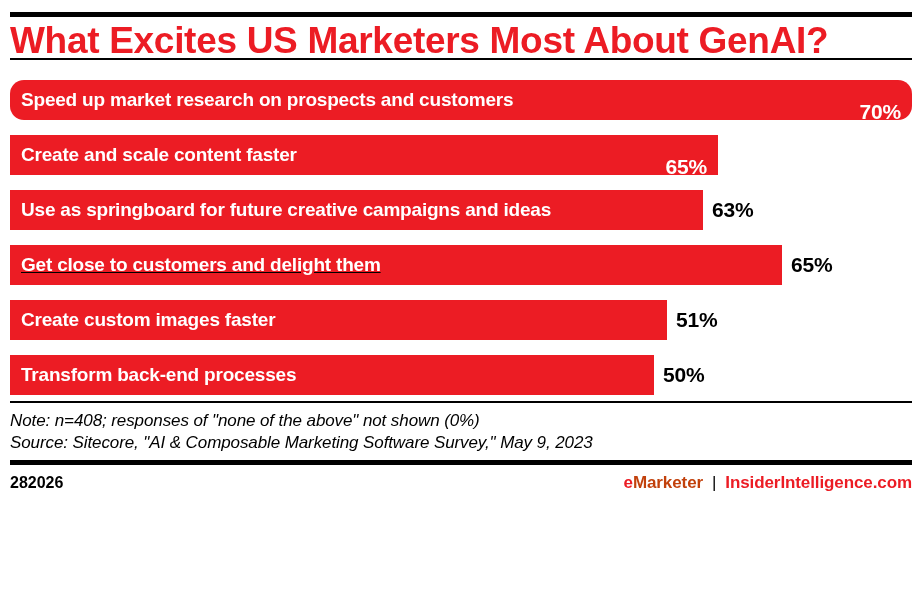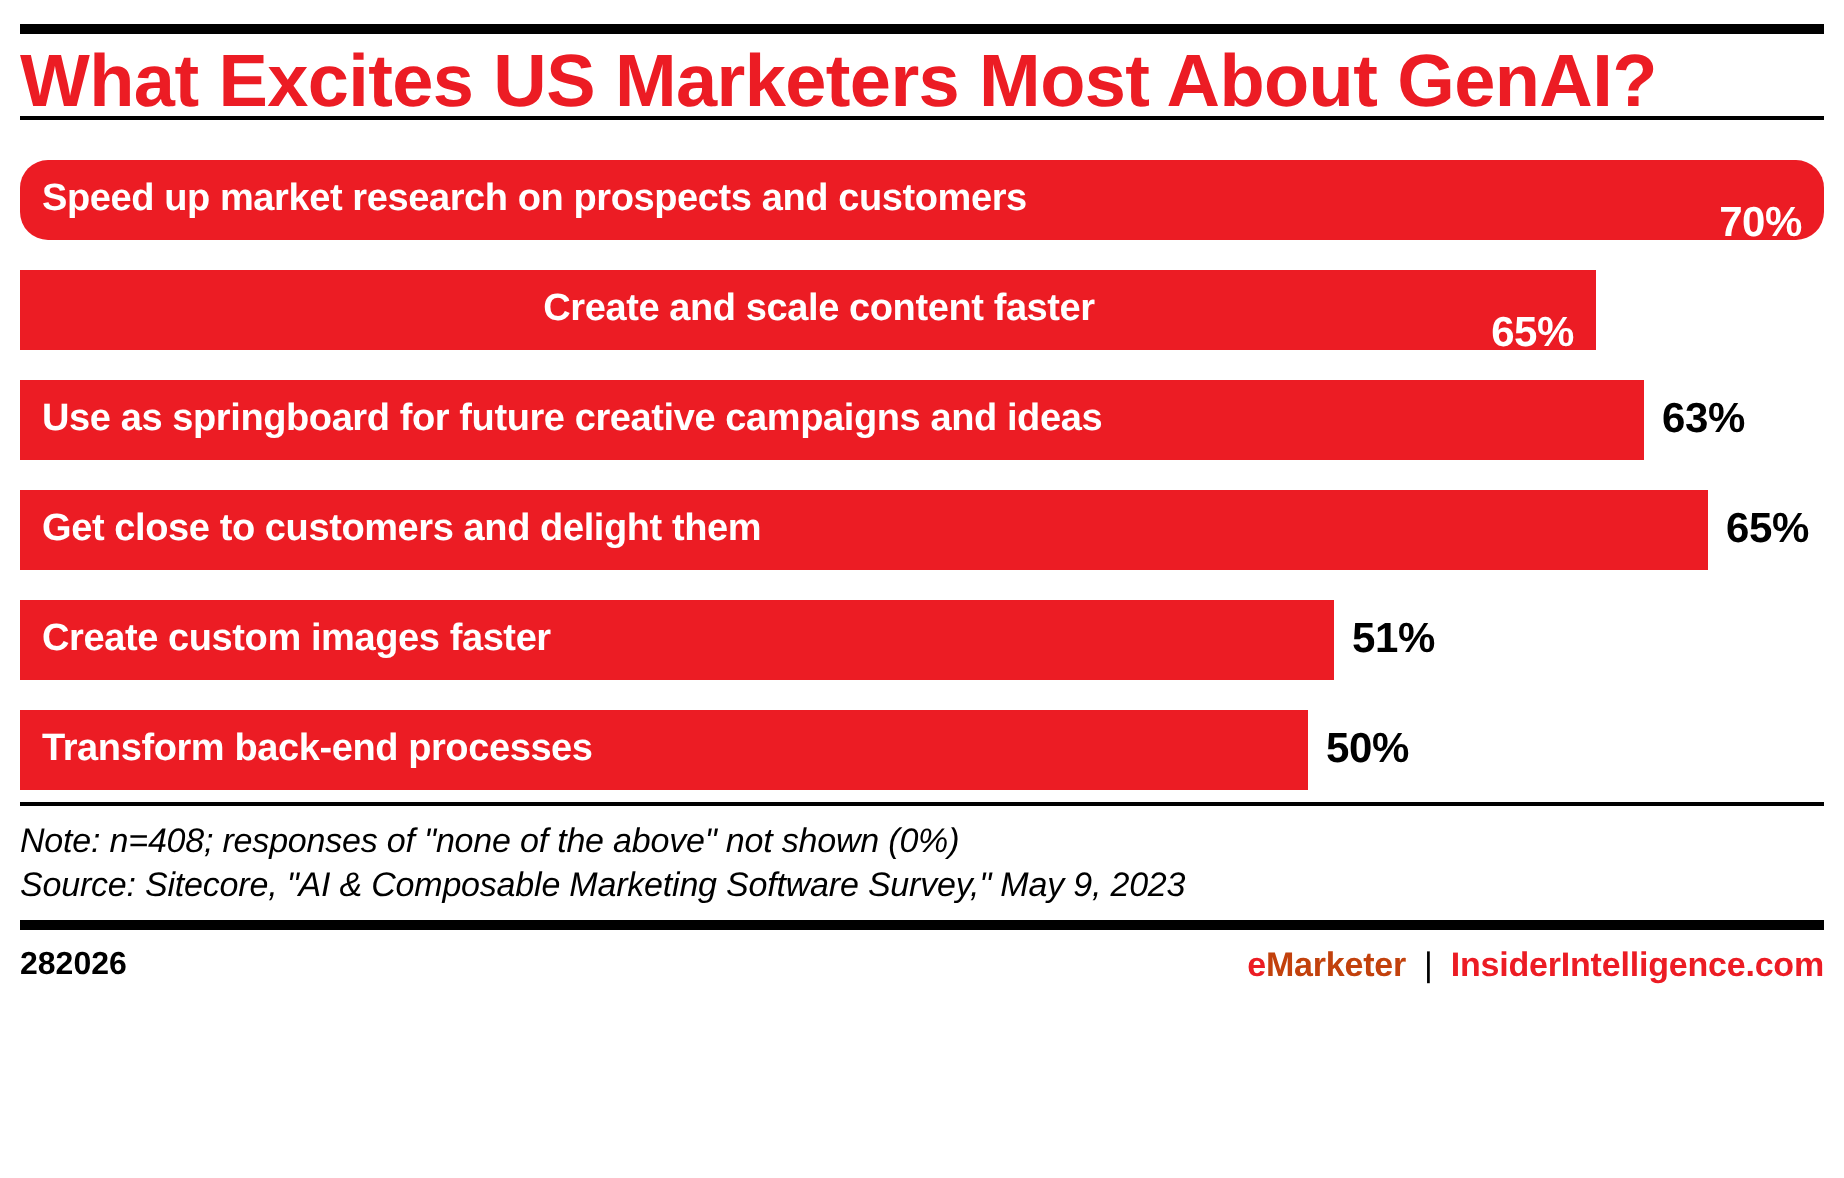--- a/index.html
+++ b/index.html
@@ -182,33 +182,33 @@
 
   <div class="plot" id="plot">
 
   <div class="bar-row">
         <div class="bar" style="width: 902px; border-radius: 14px;">
           <span class="bar-label">Speed up market research on prospects and customers</span>
           <span class="bar-value-inside">70%</span>
         </div>
       </div>
       <div class="bar-row">
-        <div class="bar" style="width: 788px; justify-content: center;">
+        <div class="bar" style="width: 708px;">
           <span class="bar-label">Create and scale content faster</span>
           <span class="bar-value-inside">65%</span>
         </div>
       </div>
       <div class="bar-row">
-        <div class="bar" style="width: 812px;">
+        <div class="bar" style="width: 693px;">
           <span class="bar-label">Use as springboard for future creative campaigns and ideas</span>
         </div>
         <span class="bar-value-outside">63%</span>
       </div>
       <div class="bar-row">
-        <div class="bar" style="width: 844px;">
+        <div class="bar" style="width: 772px; text-decoration: underline;">
           <span class="bar-label">Get close to customers and delight them</span>
         </div>
         <span class="bar-value-outside">65%</span>
       </div>
       <div class="bar-row">
         <div class="bar" style="width: 657px;">
           <span class="bar-label">Create custom images faster</span>
         </div>
         <span class="bar-value-outside">51%</span>
       </div>

